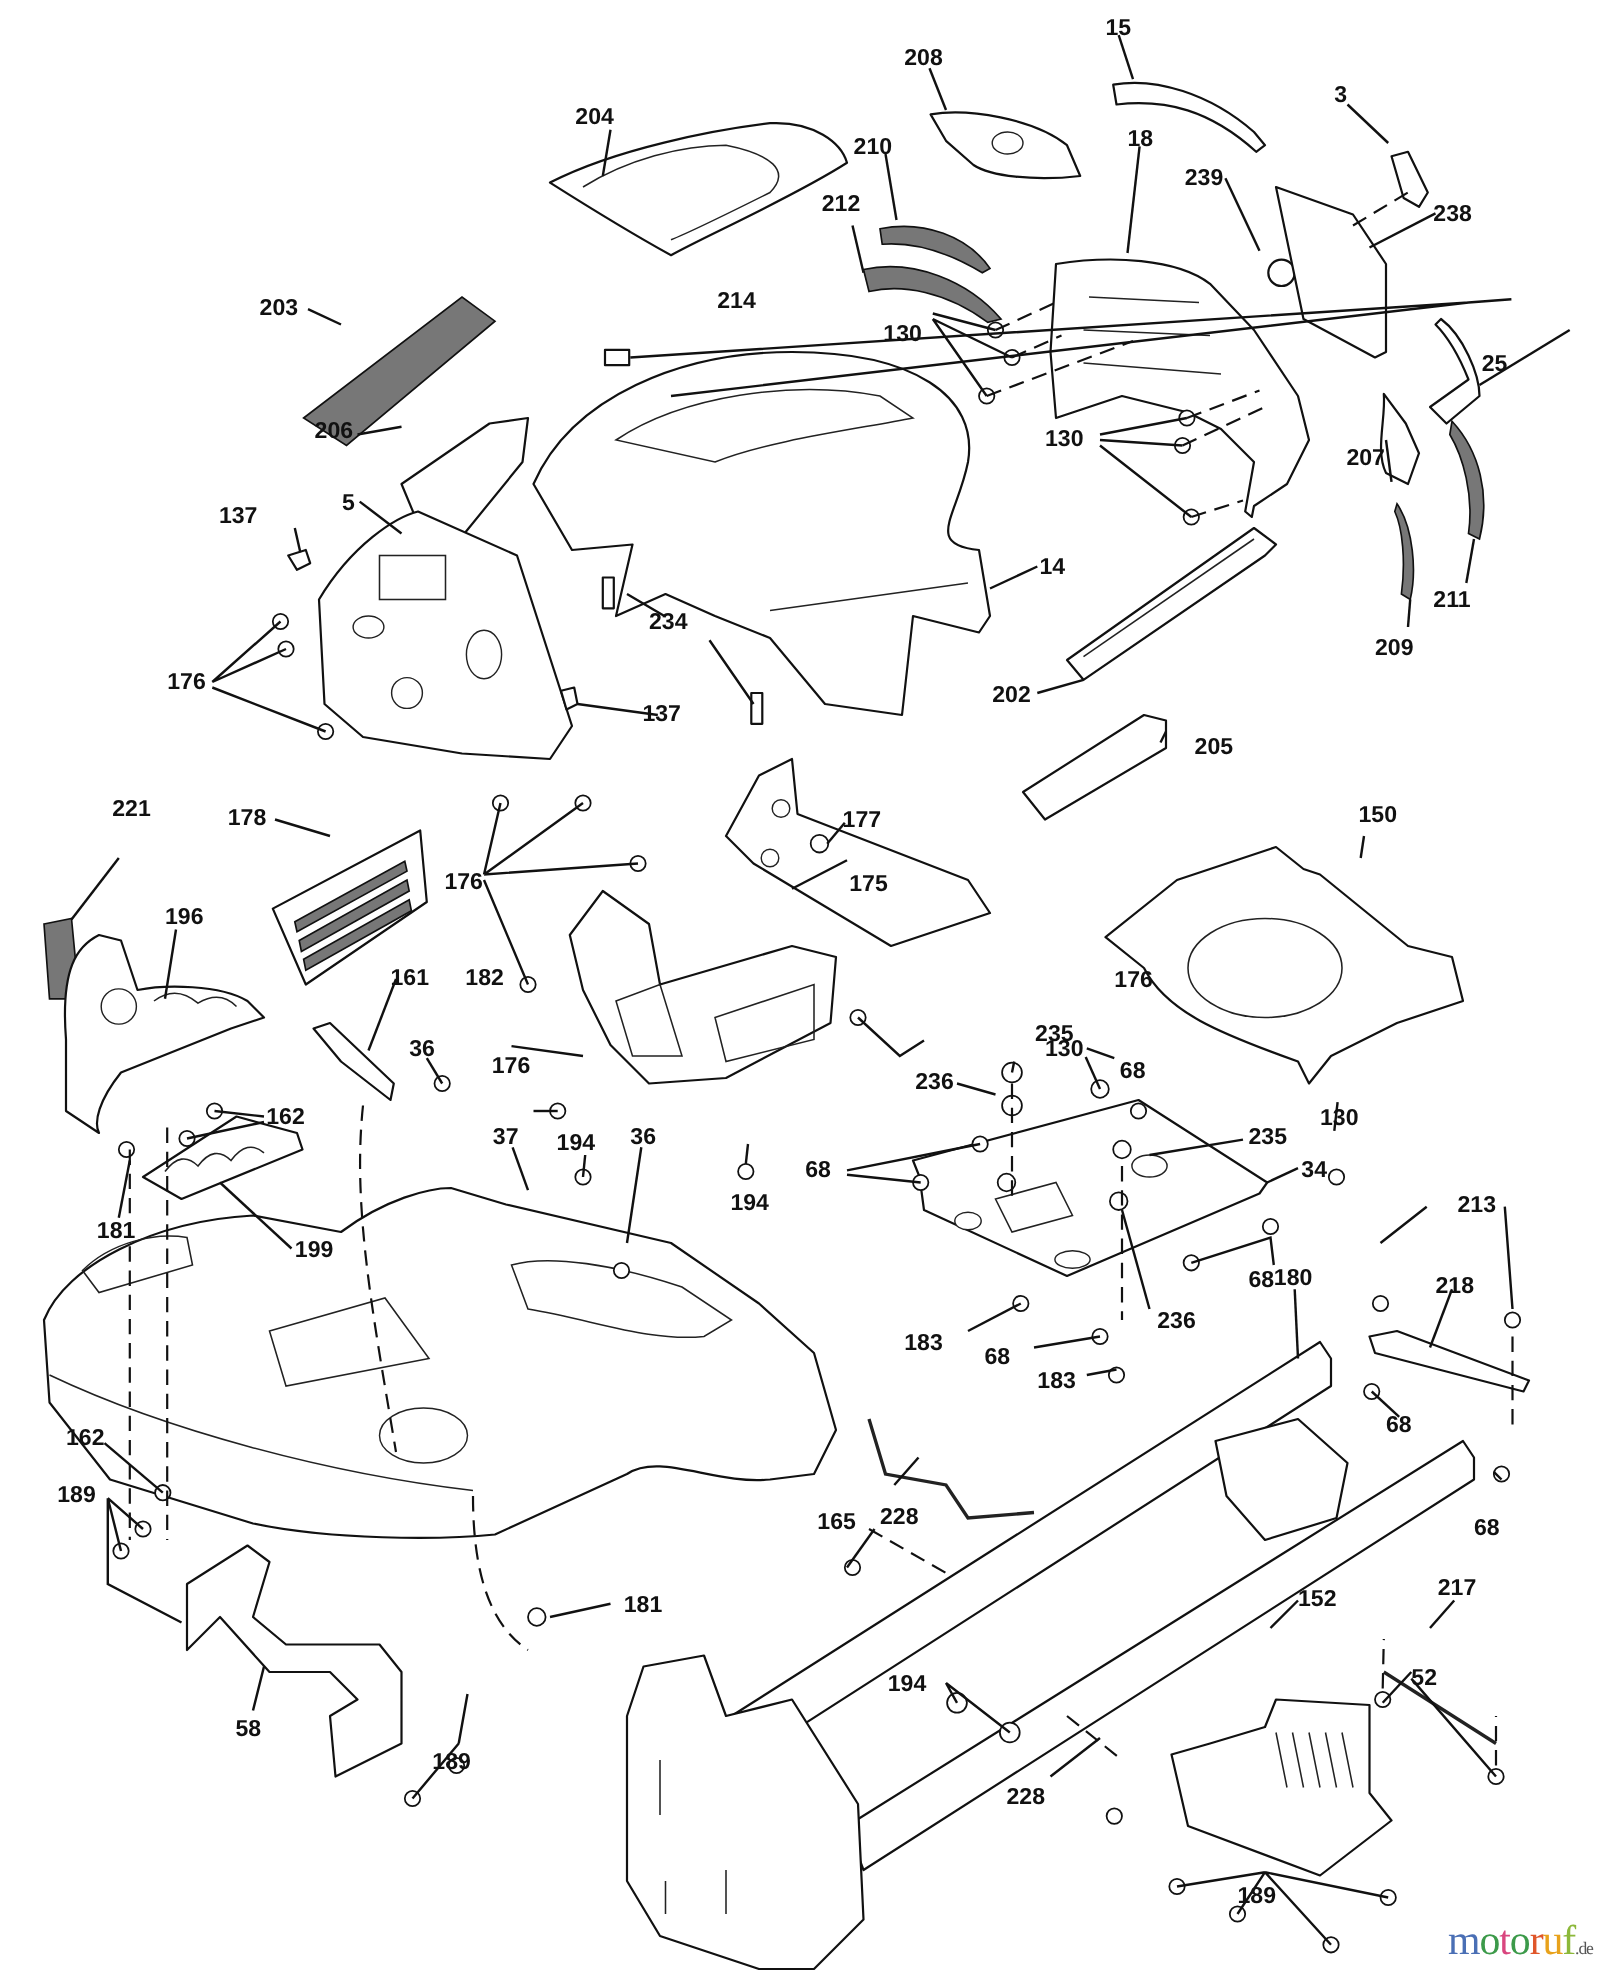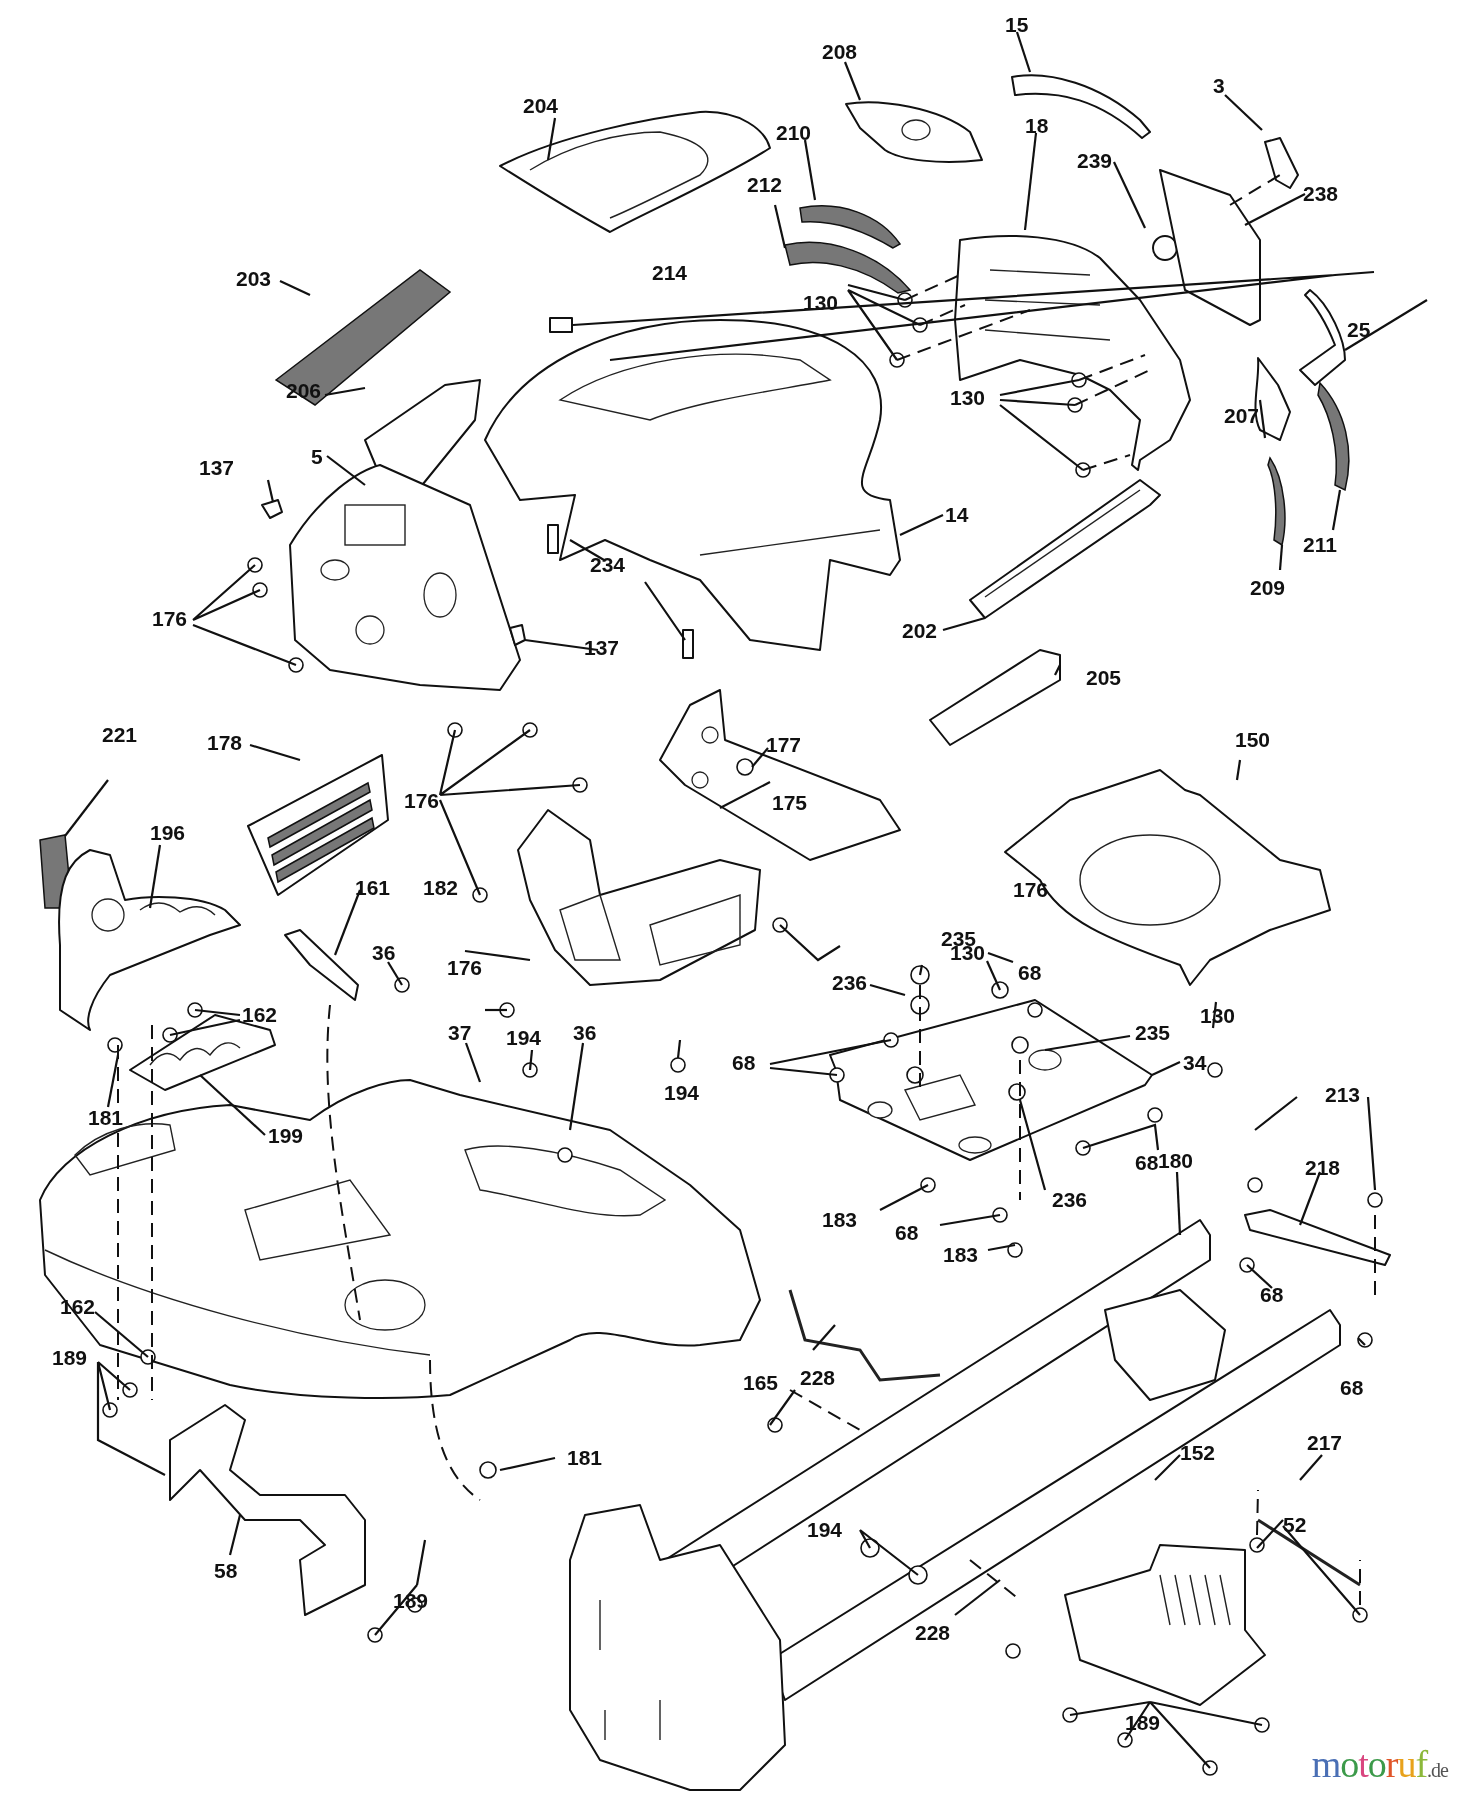--- a/index.html
+++ b/index.html
@@ -8,21 +8,21 @@
   .part{fill:#fff;stroke:#111;stroke-width:2;stroke-linejoin:round;}
   .part-thin{fill:none;stroke:#222;stroke-width:1.4;}
   .mesh{fill:#777;stroke:#111;stroke-width:1.5;}
   .lead{stroke:#111;stroke-width:2.2;fill:none;}
   .dash{stroke:#111;stroke-width:2;fill:none;stroke-dasharray:14 8;}
   .lbl{font-family:"Liberation Sans",sans-serif;font-weight:bold;font-size:21px;fill:#111;}
   .hole{fill:#fff;stroke:#222;stroke-width:1.3;}
   .bolt{fill:#fff;stroke:#111;stroke-width:1.6;}
   #logo{position:absolute;right:10px;bottom:14px;font-family:"Liberation Serif",serif;font-size:38px;letter-spacing:-1px;}
   #logo span{display:inline-block;}
-  #logo .tld{font-size:20px;color:#555;}
+  #logo .tld{font-size:16px;color:#555;}
 </style>
 </head>
 <body>
 
 <div id="stage">
 <svg width="1458" height="1800" viewBox="0 0 1458 1800">
 
   <g>
     <path class="part" d="M500,166 C560,135 650,118 700,112 C740,110 765,130 770,148 C720,180 640,215 610,232 C570,210 530,185 500,166 Z"></path>
     <path class="part-thin" d="M530,170 C570,145 620,132 660,132 C700,140 720,155 700,175 C660,195 630,210 610,218"></path>

